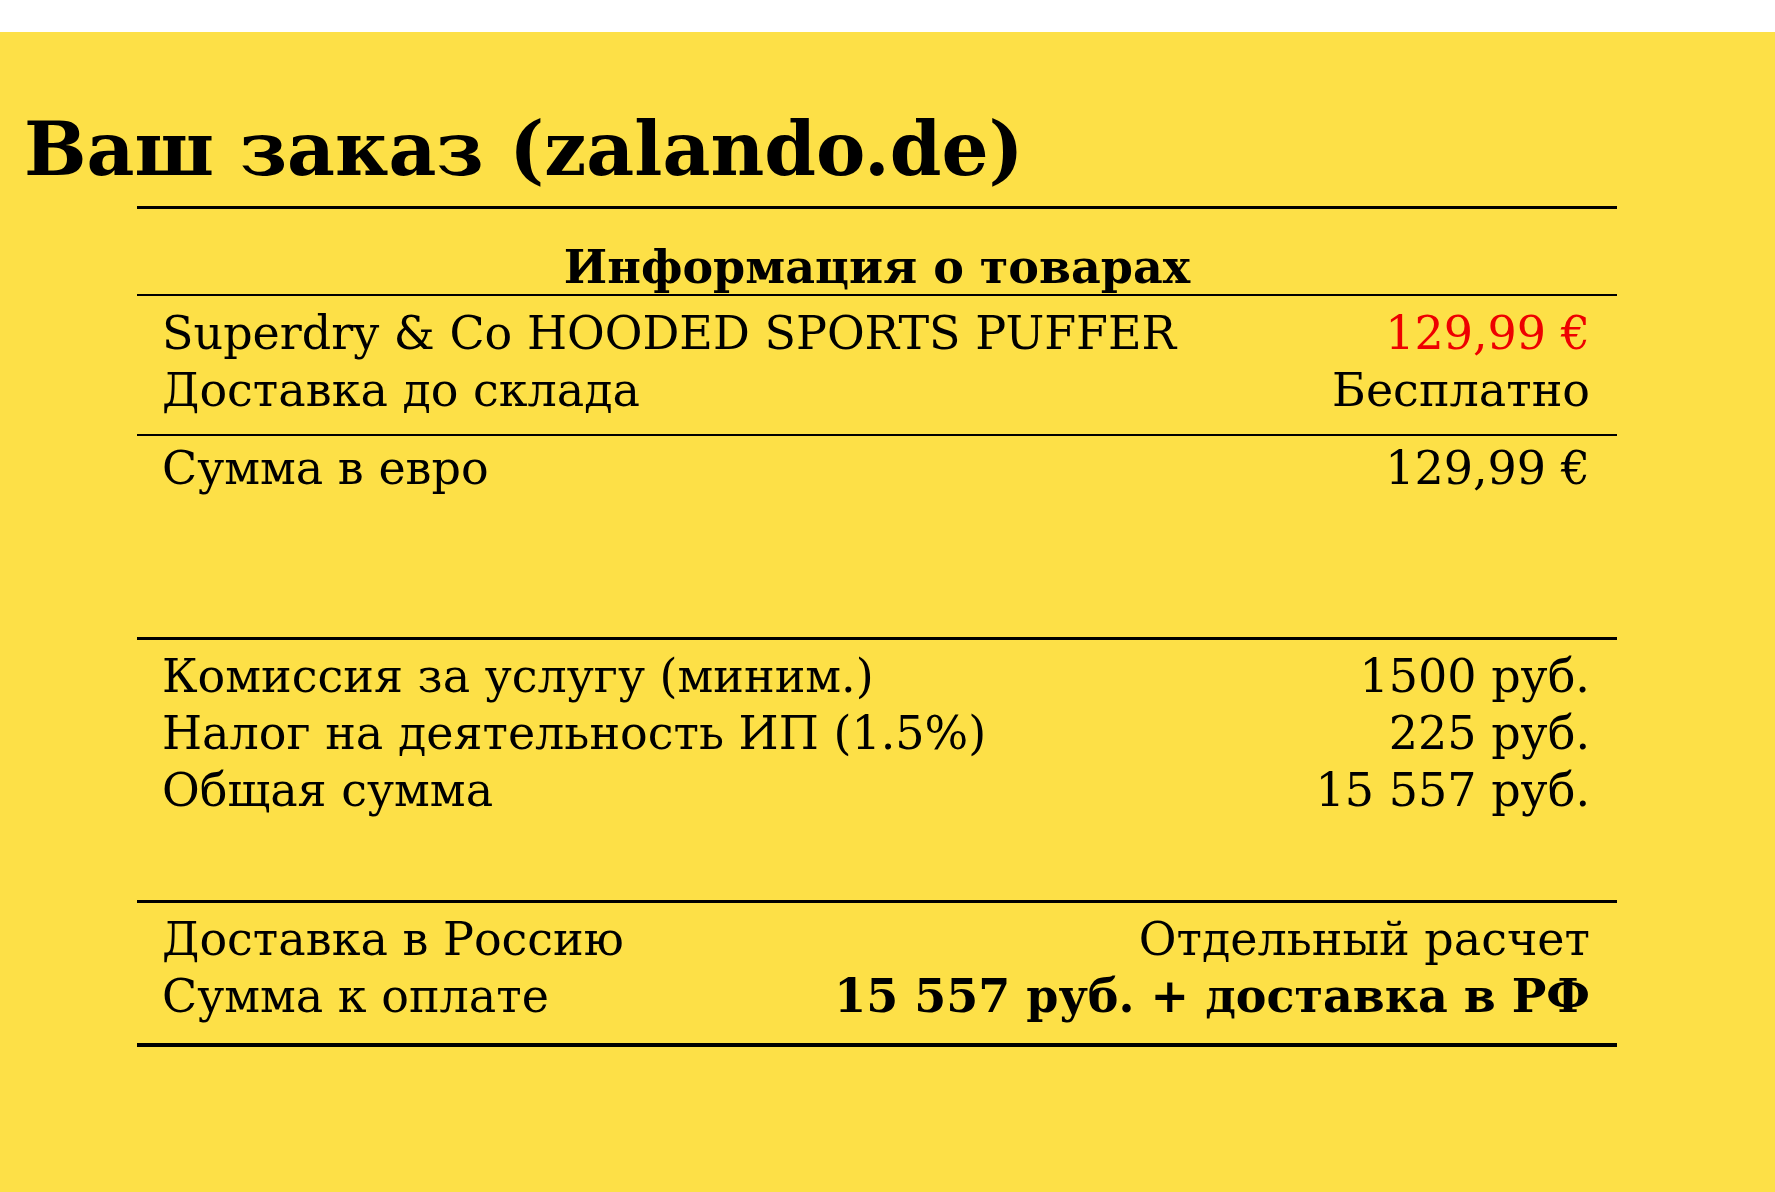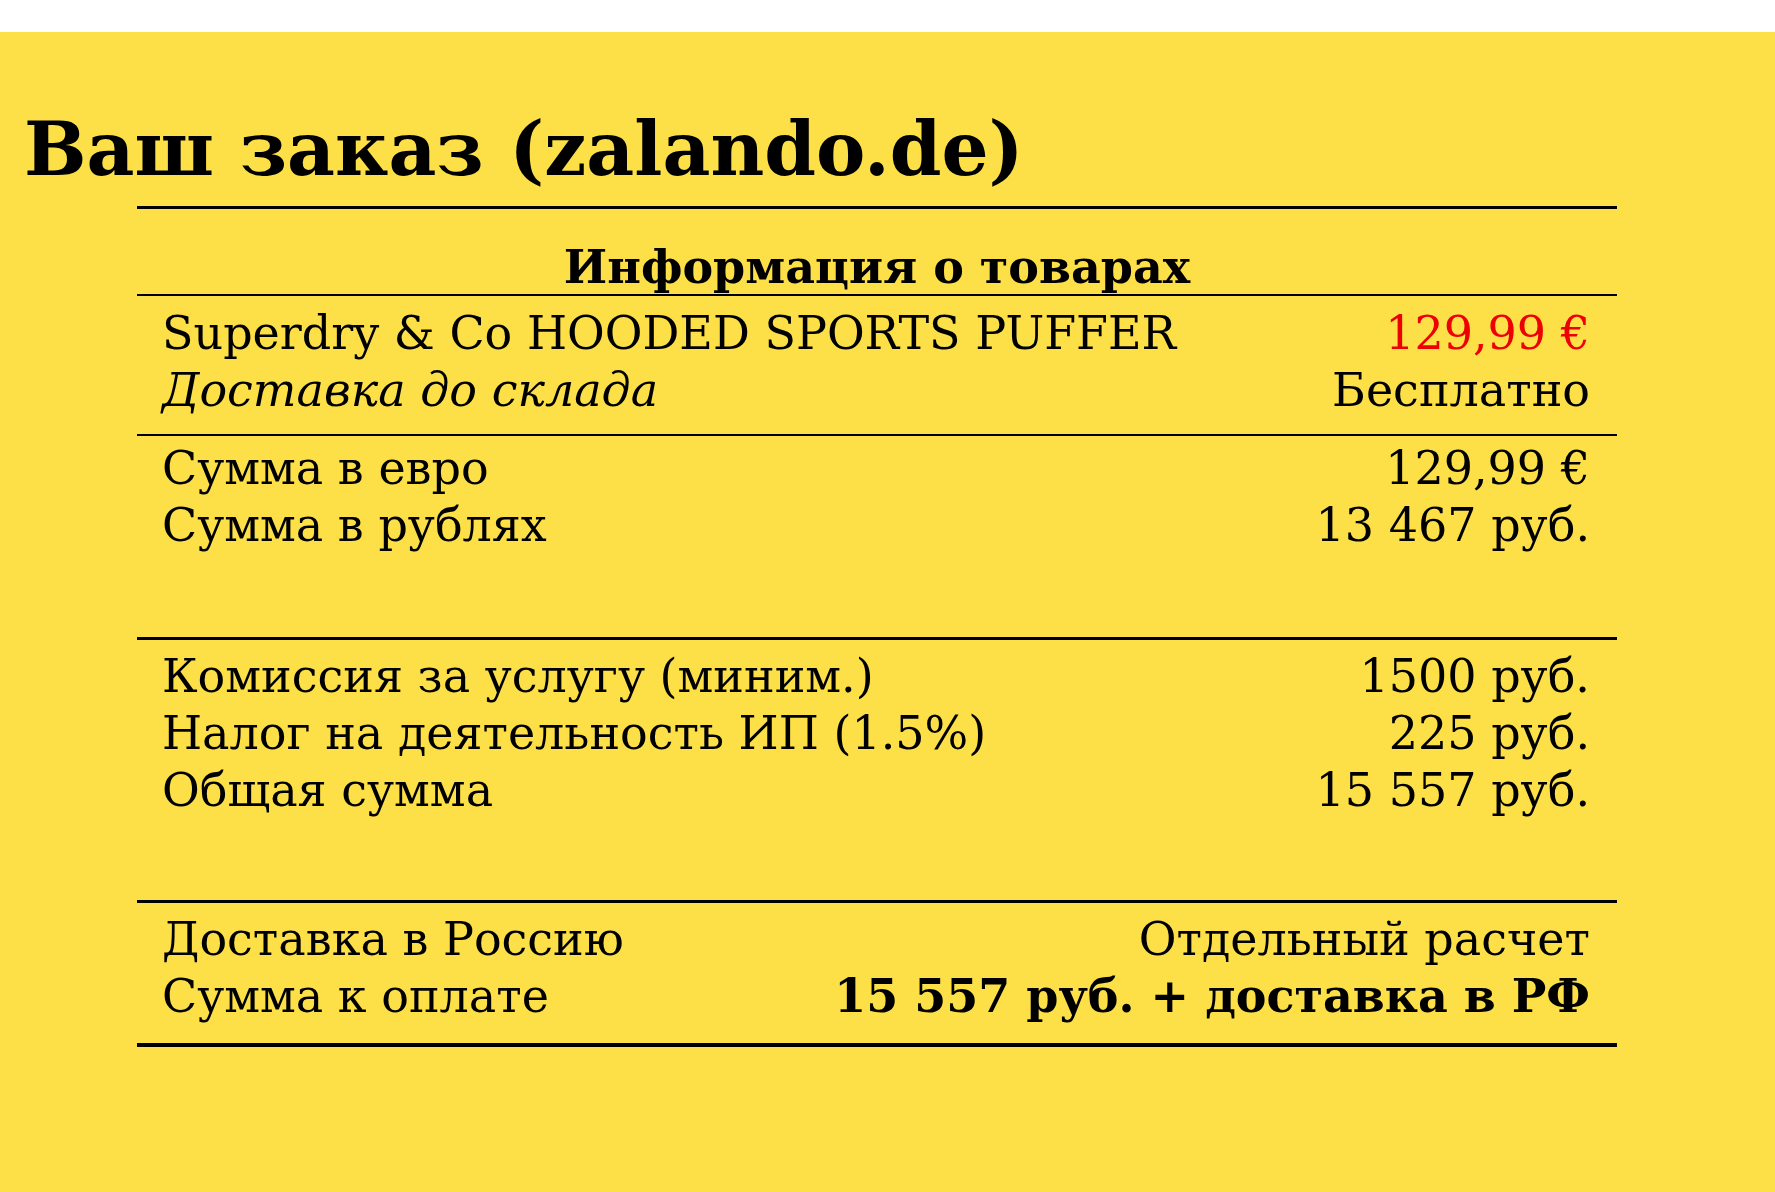--- a/index.html
+++ b/index.html
@@ -64,21 +64,21 @@
     align-items: baseline;
     line-height: 57px;
     font-size: 46px;
     padding: 0 27px 0 25px;
     white-space: nowrap;
     gap: 48px;
   }
   .row .label { text-align: left; }
   .row .value { text-align: right; }
 
-  .italic { font-style: italic; }
+  .italic { }
   .bold   { font-weight: bold; }
   .price-red { color: #ee0000; }
 </style>
 </head>
 <body>
 
 <div class="page">
 
   <h1 class="doc-title">Ваш заказ (zalando.de)</h1>
 
@@ -98,24 +98,20 @@
         <span class="value">Бесплатно</span>
       </div>
     </section>
 
 
     <section class="sec-rows sec-calc-1">
       <div class="row">
         <span class="label">Сумма в евро</span>
         <span class="value">129,99 €</span>
       </div>
-      <div class="row">
-        <span class="label">Сумма в рублях</span>
-        <span class="value">13 467 руб.</span>
-      </div>
     </section>
 
     <section class="sec-rows mid sec-calc-2">
       <div class="row">
         <span class="label">Комиссия за услугу (миним.)</span>
         <span class="value">1500 руб.</span>
       </div>
       <div class="row">
         <span class="label">Налог на деятельность ИП (1.5%)</span>
         <span class="value">225 руб.</span>

